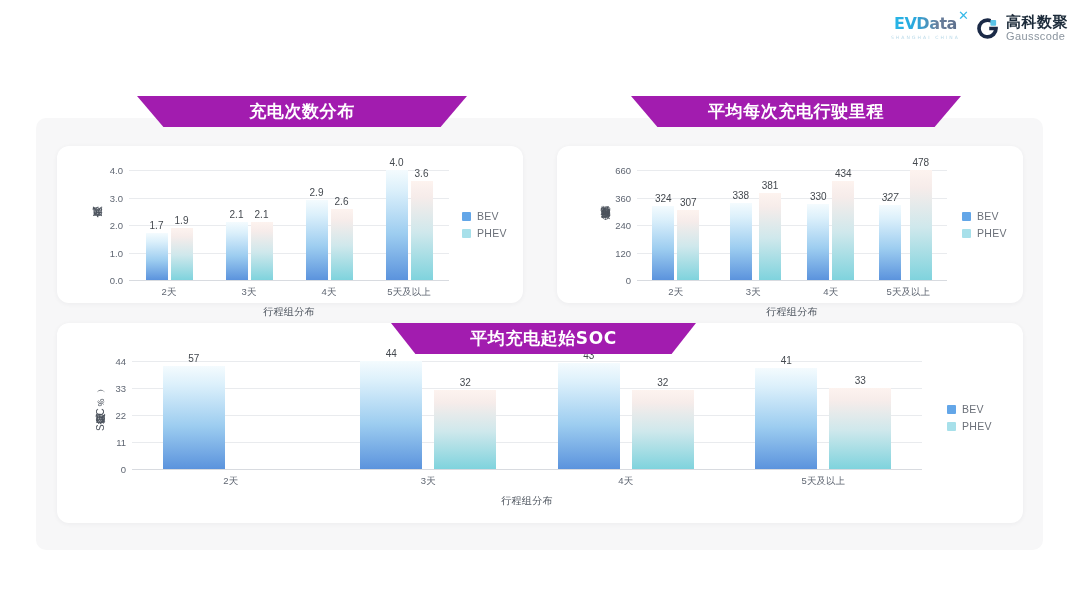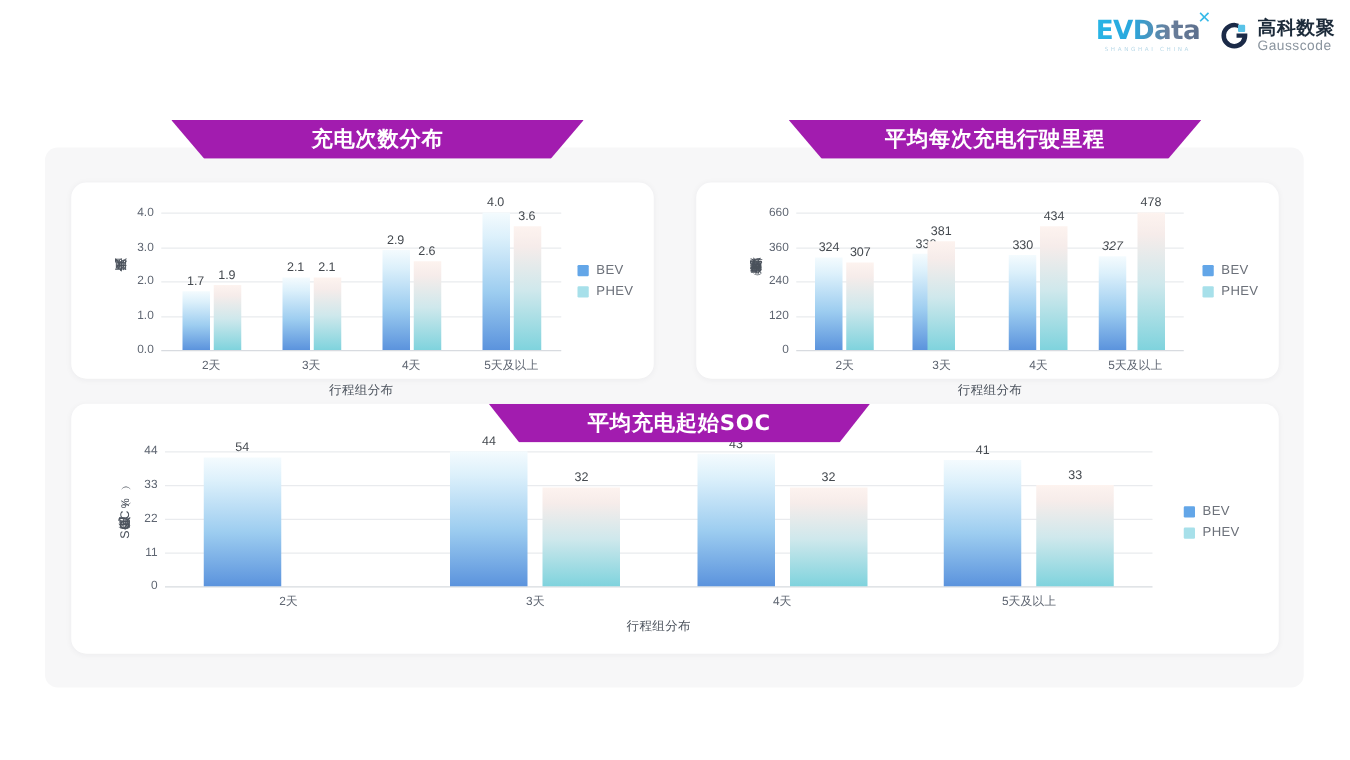--- a/index.html
+++ b/index.html
@@ -12,21 +12,21 @@
   .page { position: relative; width: 1080px; height: 608px; }
 
   
   .logo-bar {
     position: absolute; top: 14px; right: 12px;
     display: flex; align-items: center; gap: 16px;
   }
   .evdata { display: flex; flex-direction: column; align-items: center; position: relative; }
   .evdata-word {
     font-family: "DejaVu Sans", sans-serif;
-    font-size: 21px; font-weight: 700; letter-spacing: -0.5px;
+    font-size: 16px; font-weight: 700; letter-spacing: -0.5px;
     line-height: 1;
     background: linear-gradient(90deg, #27b5e6 0%, #2aa7dd 35%, #6a7f9c 70%, #5c6f8c 100%);
     -webkit-background-clip: text; background-clip: text; color: transparent;
   }
   .evdata-x {
     position: absolute; right: -9px; top: -7px;
     font-size: 13px; font-weight: 700; color: #36b9e8; line-height: 1;
   }
   .evdata-sub {
     font-size: 4.5px; letter-spacing: 2.1px; color: #b9d9e8; margin-top: 3px;
@@ -235,21 +235,21 @@
           <div class="bar bev" style="left: 15.25px; width: 22px; height: 74.25px;">
             <div class="bar-val">324</div>
           </div>
           <div class="bar phev" style="left: 40.25px; width: 22px; height: 70.3542px;">
             <div class="bar-val">307</div>
           </div>
           <div class="xtick" style="left: 38.75px; top: 116px;">2天</div>
           <div class="bar bev" style="left: 92.75px; width: 22px; height: 77.4583px;">
             <div class="bar-val">338</div>
           </div>
-          <div class="bar phev" style="left: 105px; width: 22px; height: 87.3125px;">
+          <div class="bar phev" style="left: 122px; width: 22px; height: 87.3125px;">
             <div class="bar-val">381</div>
           </div>
           <div class="xtick" style="left: 116.25px; top: 116px;">3天</div>
           <div class="bar bev" style="left: 170.25px; width: 22px; height: 75.625px;">
             <div class="bar-val">330</div>
           </div>
           <div class="bar phev" style="left: 195.25px; width: 22px; height: 99.4583px;">
             <div class="bar-val">434</div>
           </div>
           <div class="xtick" style="left: 193.75px; top: 116px;">4天</div>
@@ -283,21 +283,21 @@
           <div class="ytick" style="top: 108px;">0</div>
           <div class="gridline" style="top: 81px;"></div>
           <div class="ytick" style="top: 81px;">11</div>
           <div class="gridline" style="top: 54px;"></div>
           <div class="ytick" style="top: 54px;">22</div>
           <div class="gridline" style="top: 27px;"></div>
           <div class="ytick" style="top: 27px;">33</div>
           <div class="gridline" style="top: 0px;"></div>
           <div class="ytick" style="top: 0px;">44</div>
           <div class="bar bev" style="left: 30.75px; width: 62px; height: 103.091px;">
-            <div class="bar-val">54</div>
+            <div class="bar-val">57</div>
           </div>
           <div class="xtick" style="left: 98.75px; top: 114px;">2天</div>
           <div class="bar bev" style="left: 228.25px; width: 62px; height: 108px;">
             <div class="bar-val">44</div>
           </div>
           <div class="bar phev" style="left: 302.25px; width: 62px; height: 78.5455px;">
             <div class="bar-val">32</div>
           </div>
           <div class="xtick" style="left: 296.25px; top: 114px;">3天</div>
           <div class="bar bev" style="left: 425.75px; width: 62px; height: 105.545px;">

